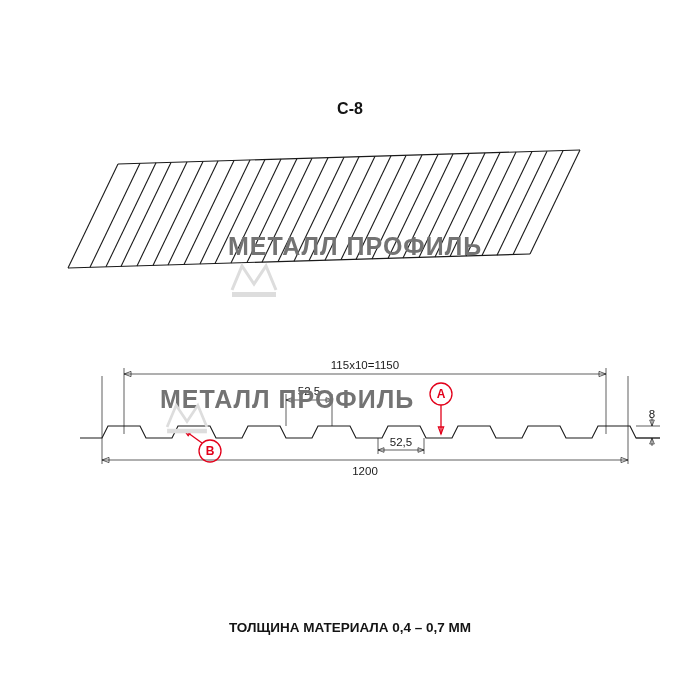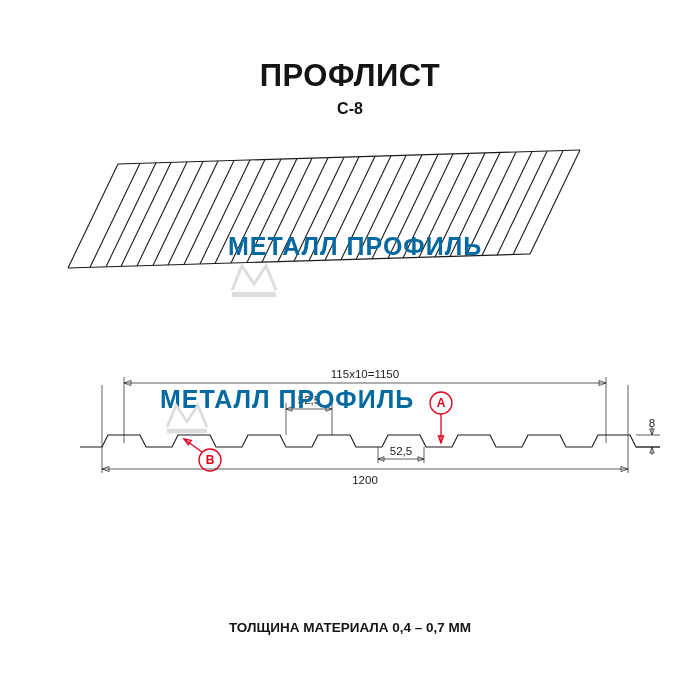--- a/index.html
+++ b/index.html
@@ -44,39 +44,39 @@
   }
   .iso-wrap {
     position: absolute;
     top: 140px;
     left: 60px;
     width: 580px;
     height: 170px;
   }
   .section-wrap {
     position: absolute;
-    top: 355px;
+    top: 346px;
     left: 40px;
     width: 630px;
     height: 145px;
     text-align: right;
   }
   .footer {
     position: absolute;
     top: 620px;
     left: 0;
     width: 700px;
     text-align: center;
     font-size: 13.5px;
     font-weight: bold;
     color: #141414;
   }
   .wm {
     position: absolute;
-    color: #0369a1;
+    color: #737373;
     font-weight: bold;
     letter-spacing: 1px;
     white-space: nowrap;
     pointer-events: none;
     user-select: none;
   }
   .wm-1 {
     top: 232px;
     left: 228px;
     font-size: 25px;
@@ -105,21 +105,20 @@
     fill: #1a1a1a;
     font-family: "Liberation Sans", sans-serif;
     font-size: 11.5px;
   }
 </style>
 </head>
 <body>
 
 <div class="page">
 
-  <div class="title">ПРОФЛИСТ</div>
   <div class="subtitle">С-8</div>
 
   <div class="iso-wrap">
     <svg width="580" height="170" viewBox="0 0 580 170">
       <g>
 
         <path class="ln" d="M 58 24 L 520 10"></path>
 
         <path class="ln" d="M 8 128 L 470 114"></path>
 

